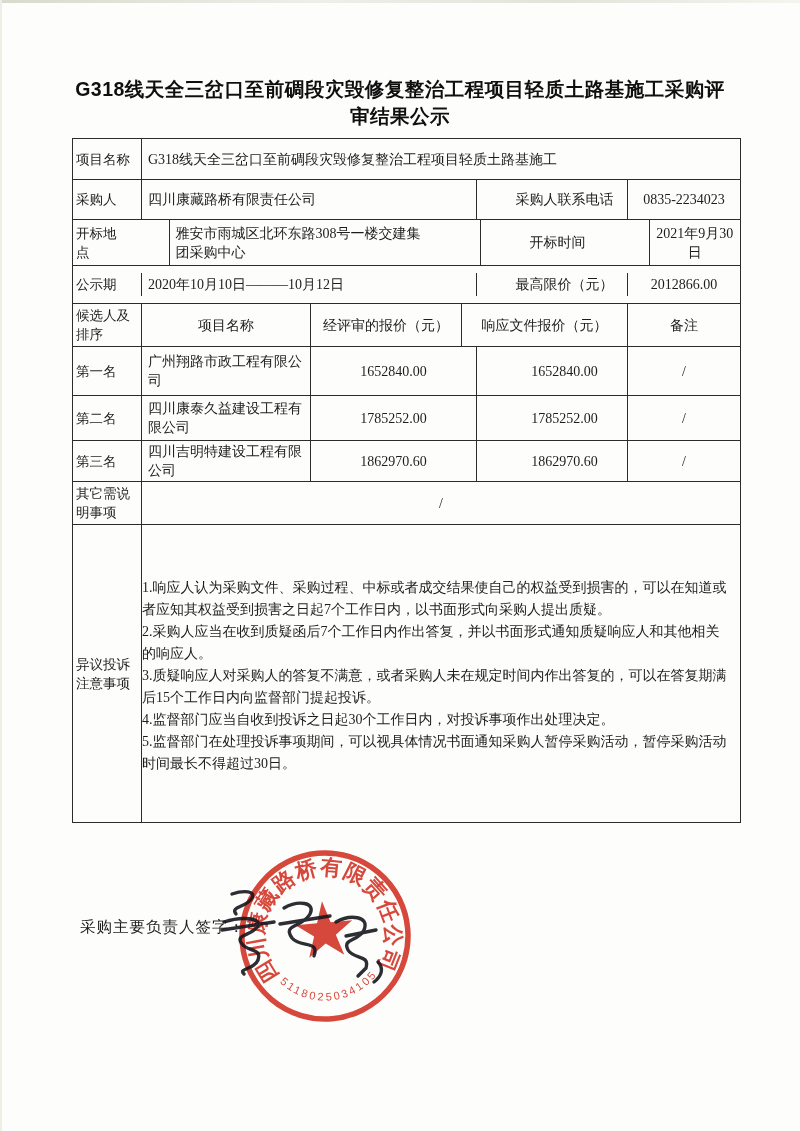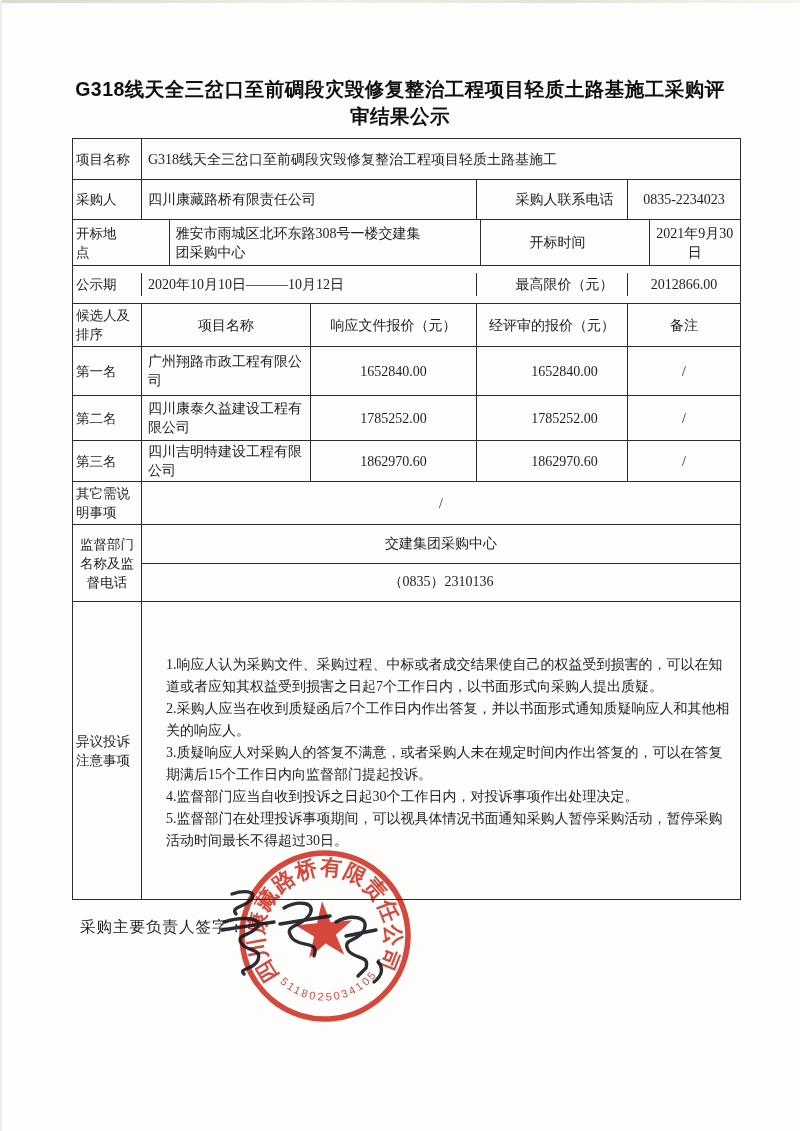--- a/index.html
+++ b/index.html
@@ -38,21 +38,21 @@
   .w-span{width:599px;}
   .c{justify-content:center;text-align:center;}
   .h40{height:40px;} .h46{height:46px;gap:40px;} .h38{height:38px;align-items:center;} .h43{height:43px;justify-content:flex-end;}
   .h49{height:49px;} .h45{height:45px;} .h41{height:41px;} .h298{height:298px;}
   .sup-col{width:599px;display:flex;flex-direction:column;box-sizing:border-box;
            border-left:1.5px solid #2c2c2c;padding:0;}
   .sup-cell{box-sizing:border-box;height:38px;display:flex;align-items:center;
             justify-content:center;font-size:14px;}
   .sup-cell + .sup-cell{border-top:1.5px solid #2c2c2c;height:39px;}
   .objection-content{
-    align-items:center;padding:10px 8px 6px 24px;
+    align-items:center;padding:10px 8px 6px 0;
   }
   .objection-text{font-size:14px;line-height:22px;text-align:left;}
   .objection-text div{margin:0;}
 
   .sign-row{position:absolute;left:80px;top:917px;font-size:15.5px;letter-spacing:1px;}
 
   .stamp{position:absolute;left:224px;top:835px;width:202px;height:202px;
          mix-blend-mode:multiply;opacity:.93;transform:rotate(-5deg);}
   .signature{position:absolute;left:218px;top:878px;width:185px;height:110px;}
 </style>
@@ -92,22 +92,22 @@
     <div class="row h38">
       <div class="cell lab">公示期</div>
       <div class="cell w-val">2020年10月10日———10月12日</div>
       <div class="cell w-p2 c">最高限价（元）</div>
       <div class="cell w-p3 c">2012866.00</div>
     </div>
 
     <div class="row h43">
       <div class="cell lab">候选人及排序</div>
       <div class="cell w-name c">项目名称</div>
+      <div class="cell w-p2 c" style="padding:2px 2px">经评审的报价（元）</div>
       <div class="cell w-p1 c">响应文件报价（元）</div>
-      <div class="cell w-p2 c" style="padding:2px 2px">经评审的报价（元）</div>
       <div class="cell w-p3 c">备注</div>
     </div>
 
     <div class="row h49">
       <div class="cell lab">第一名</div>
       <div class="cell w-name">广州翔路市政工程有限公司</div>
       <div class="cell w-p1 c">1652840.00</div>
       <div class="cell w-p2 c">1652840.00</div>
       <div class="cell w-p3 c">/</div>
     </div>
@@ -126,27 +126,20 @@
       <div class="cell w-p1 c">1862970.60</div>
       <div class="cell w-p2 c">1862970.60</div>
       <div class="cell w-p3 c">/</div>
     </div>
 
     <div class="row h43">
       <div class="cell lab">其它需说明事项</div>
       <div class="cell w-span c">/</div>
     </div>
 
-    <div class="row" style="height:77px">
-      <div class="cell lab lab-c">监督部门名称及监督电话</div>
-      <div class="sup-col">
-        <div class="sup-cell">交建集团采购中心</div>
-        <div class="sup-cell">（0835）2310136</div>
-      </div>
-    </div>
 
     <div class="row h298">
       <div class="cell lab">异议投诉注意事项</div>
       <div class="cell w-span objection-content">
         <div class="objection-text">
           <div>1.响应人认为采购文件、采购过程、中标或者成交结果使自己的权益受到损害的，可以在知道或者应知其权益受到损害之日起7个工作日内，以书面形式向采购人提出质疑。</div>
           <div>2.采购人应当在收到质疑函后7个工作日内作出答复，并以书面形式通知质疑响应人和其他相关的响应人。</div>
           <div>3.质疑响应人对采购人的答复不满意，或者采购人未在规定时间内作出答复的，可以在答复期满后15个工作日内向监督部门提起投诉。</div>
           <div>4.监督部门应当自收到投诉之日起30个工作日内，对投诉事项作出处理决定。</div>
           <div>5.监督部门在处理投诉事项期间，可以视具体情况书面通知采购人暂停采购活动，暂停采购活动时间最长不得超过30日。</div>

